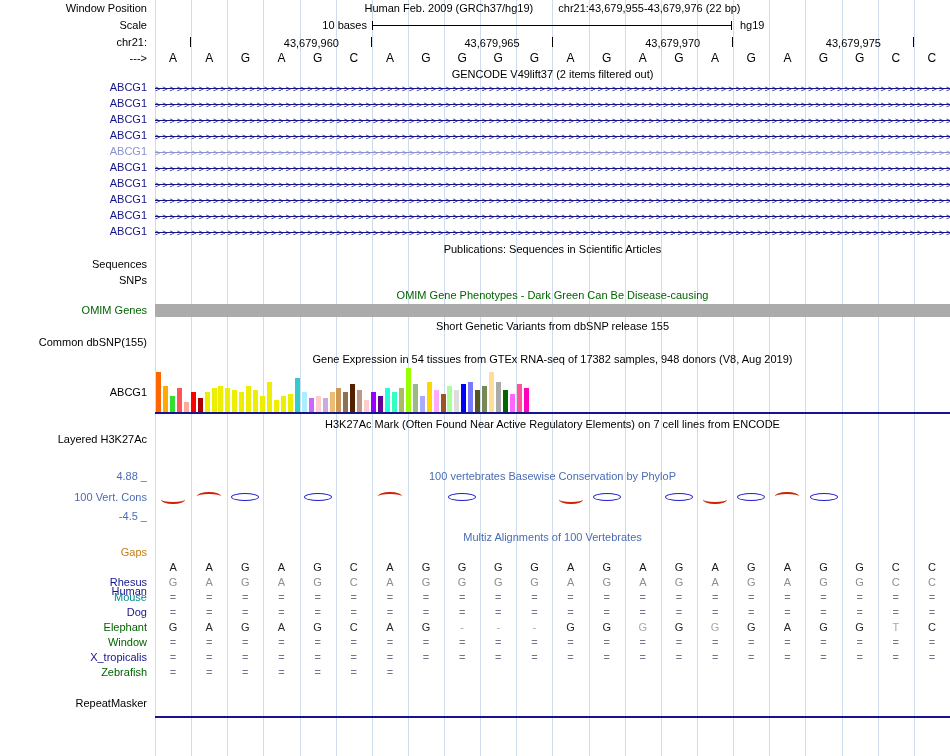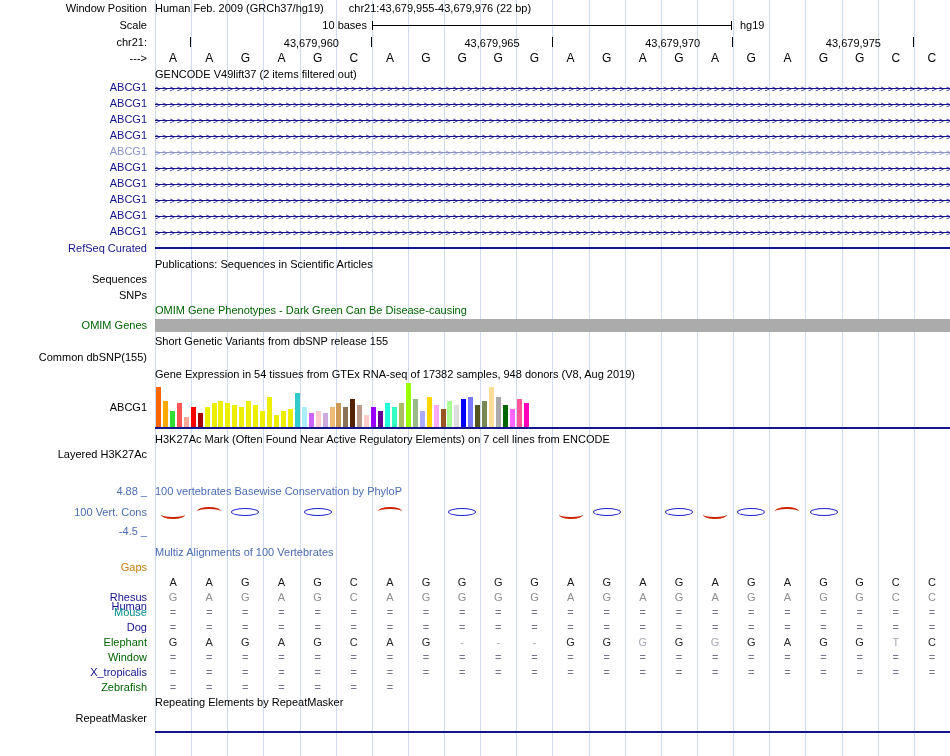--- a/index.html
+++ b/index.html
@@ -5,21 +5,21 @@
   *{box-sizing:border-box}
   body{margin:0;background:#fff}
   .browser{position:relative;width:950px;height:756px;background:#fff;overflow:hidden;
            font-family:"Liberation Sans","DejaVu Sans",sans-serif;font-size:11px;color:#000}
   .grid-bg{position:absolute;left:155px;top:0;width:795px;height:756px;z-index:0;
            border-left:1px solid #cfdcee;
            background-image:repeating-linear-gradient(to right,transparent 0,transparent 35.136px,#cfdcee 35.136px,#cfdcee 36.136px)}
   .row{position:relative;display:flex;z-index:1}
   .lbl{width:155px;padding-right:8px;text-align:right;white-space:nowrap;flex:none}
   .trk{position:relative;width:795px;flex:none}
-  .hdr{}
+  .hdr{text-align:center}
   .h14{height:14px;line-height:14px}
   .h15{height:15px;line-height:15px}
   .h16{height:16px;line-height:16px}
   .h17{height:17px;line-height:17px}
   .h19{height:19px;line-height:13px}
   .h26{height:26px}
   .h36{height:36px;line-height:15px}
   .h49{height:49px}
   .navy{color:#14148c}
   .softnavy{color:#8a93cc}
@@ -182,26 +182,20 @@
         </div>
       </div>
       <div class="row generow">
         <div class="lbl navy">ABCG1</div>
         <div class="trk">
           <div class="arrows">&gt;&gt;&gt;&gt;&gt;&gt;&gt;&gt;&gt;&gt;&gt;&gt;&gt;&gt;&gt;&gt;&gt;&gt;&gt;&gt;&gt;&gt;&gt;&gt;&gt;&gt;&gt;&gt;&gt;&gt;&gt;&gt;&gt;&gt;&gt;&gt;&gt;&gt;&gt;&gt;&gt;&gt;&gt;&gt;&gt;&gt;&gt;&gt;&gt;&gt;&gt;&gt;&gt;&gt;&gt;&gt;&gt;&gt;&gt;&gt;&gt;&gt;&gt;&gt;&gt;&gt;&gt;&gt;&gt;&gt;&gt;&gt;&gt;&gt;&gt;&gt;&gt;&gt;&gt;&gt;&gt;&gt;&gt;&gt;&gt;&gt;&gt;&gt;&gt;&gt;&gt;&gt;&gt;&gt;&gt;&gt;&gt;&gt;&gt;&gt;&gt;&gt;&gt;&gt;&gt;&gt;&gt;&gt;&gt;&gt;&gt;&gt;&gt;&gt;&gt;&gt;&gt;&gt;&gt;&gt;</div>
         </div>
       </div>
     </div>
 
-  <div class="row h15">
-    <div class="lbl navy">RefSeq Curated</div>
-    <div class="trk">
-        <div class="hline mt6"></div>
-      </div>
-  </div>
 
   <div class="row h16">
     <div class="lbl"></div>
     <div class="trk hdr">Publications: Sequences in Scientific Articles</div>
   </div>
   <div class="row h15">
     <div class="lbl">Sequences</div>
     <div class="trk"></div>
   </div>
   <div class="row h16">
@@ -570,21 +564,20 @@
             <span style="color: rgb(116, 116, 138);"></span>
             <span style="color: rgb(116, 116, 138);"></span>
             <span style="color: rgb(116, 116, 138);"></span>
           </div>
         </div>
       </div>
     </div>
 
   <div class="row h15">
     <div class="lbl"></div>
-    <div class="trk hdr">Repeating Elements by RepeatMasker</div>
   </div>
   <div class="row h16">
     <div class="lbl">RepeatMasker</div>
     <div class="trk"></div>
   </div>
   <div class="row h14">
     <div class="lbl"></div>
     <div class="trk">
         <div class="hline mt5"></div>
       </div>

